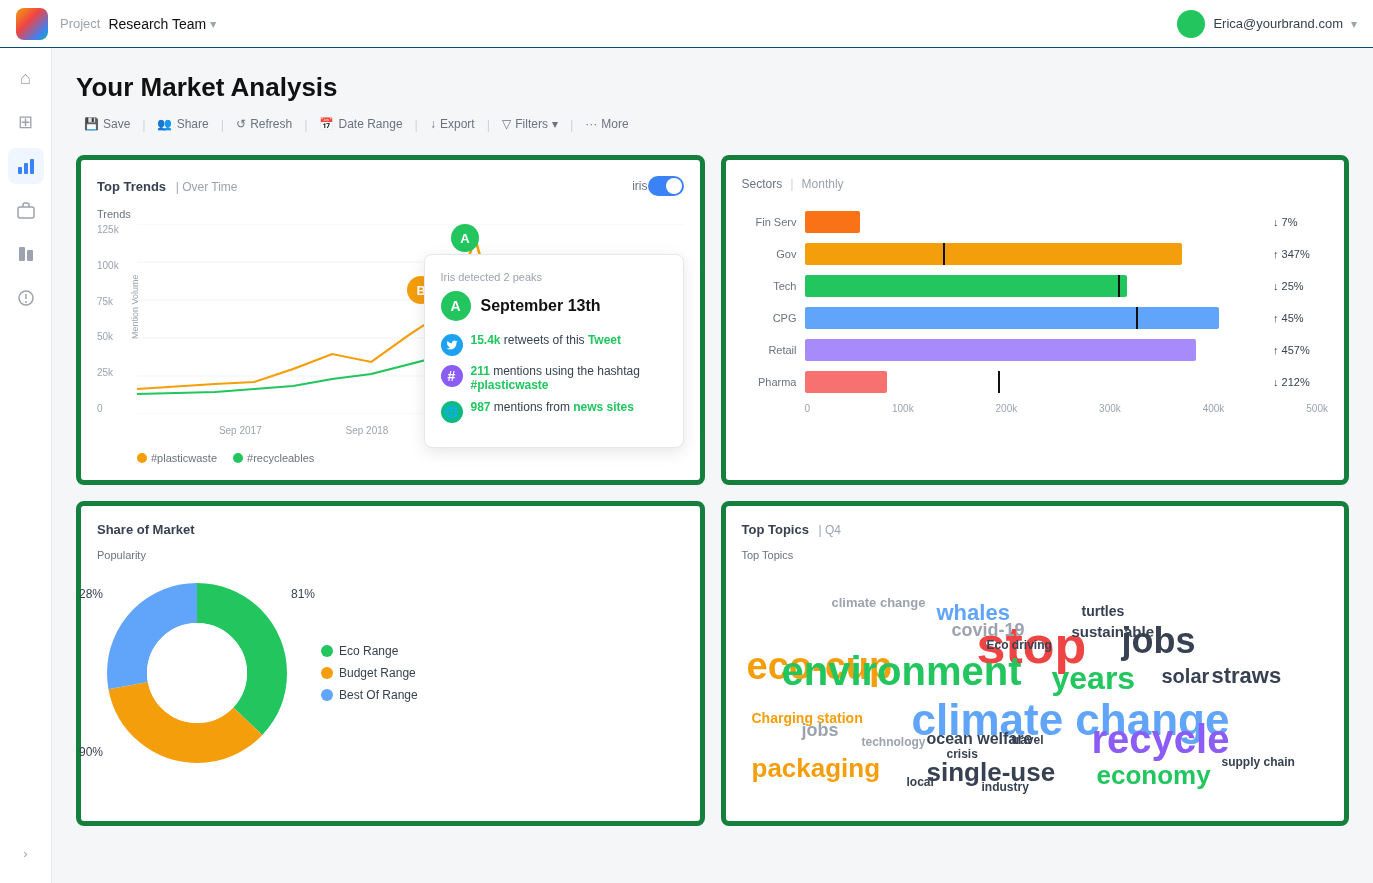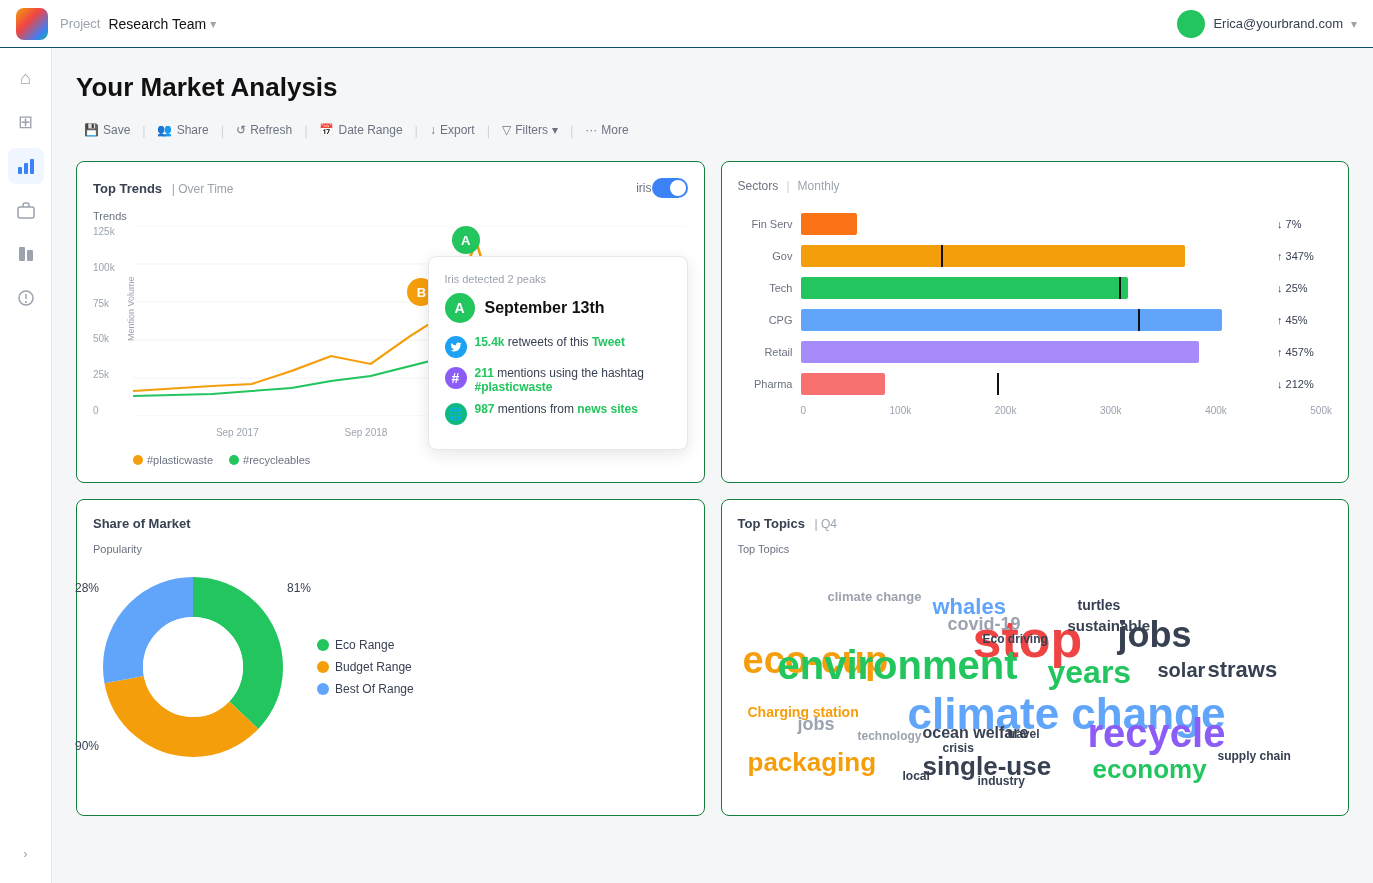--- a/index.html
+++ b/index.html
@@ -90,21 +90,21 @@
       margin-top: 48px;
       margin-left: 52px;
       padding: 24px 24px 24px 24px;
       min-height: calc(100vh - 48px);
     }
 
     .page-title {
       font-size: 26px;
       font-weight: 700;
       color: #111;
-      margin-bottom: 16px;
+      margin-bottom: 10px;
     }
 
     .toolbar {
       display: flex;
       align-items: center;
       gap: 2px;
       margin-bottom: 20px;
       color: #6b7280;
     }
     .toolbar-btn {
@@ -119,21 +119,21 @@
 
     
     .dashboard-grid {
       display: grid;
       grid-template-columns: 1fr 1fr;
       gap: 16px;
     }
     .panel {
       background: #fff;
       border-radius: 8px;
-      border: 1px solid #15803d;
+      border: 5px solid #15803d;
       padding: 16px;
     }
     .panel-header {
       display: flex;
       align-items: center;
       justify-content: space-between;
       margin-bottom: 12px;
     }
     .panel-title {
       font-size: 13px;

